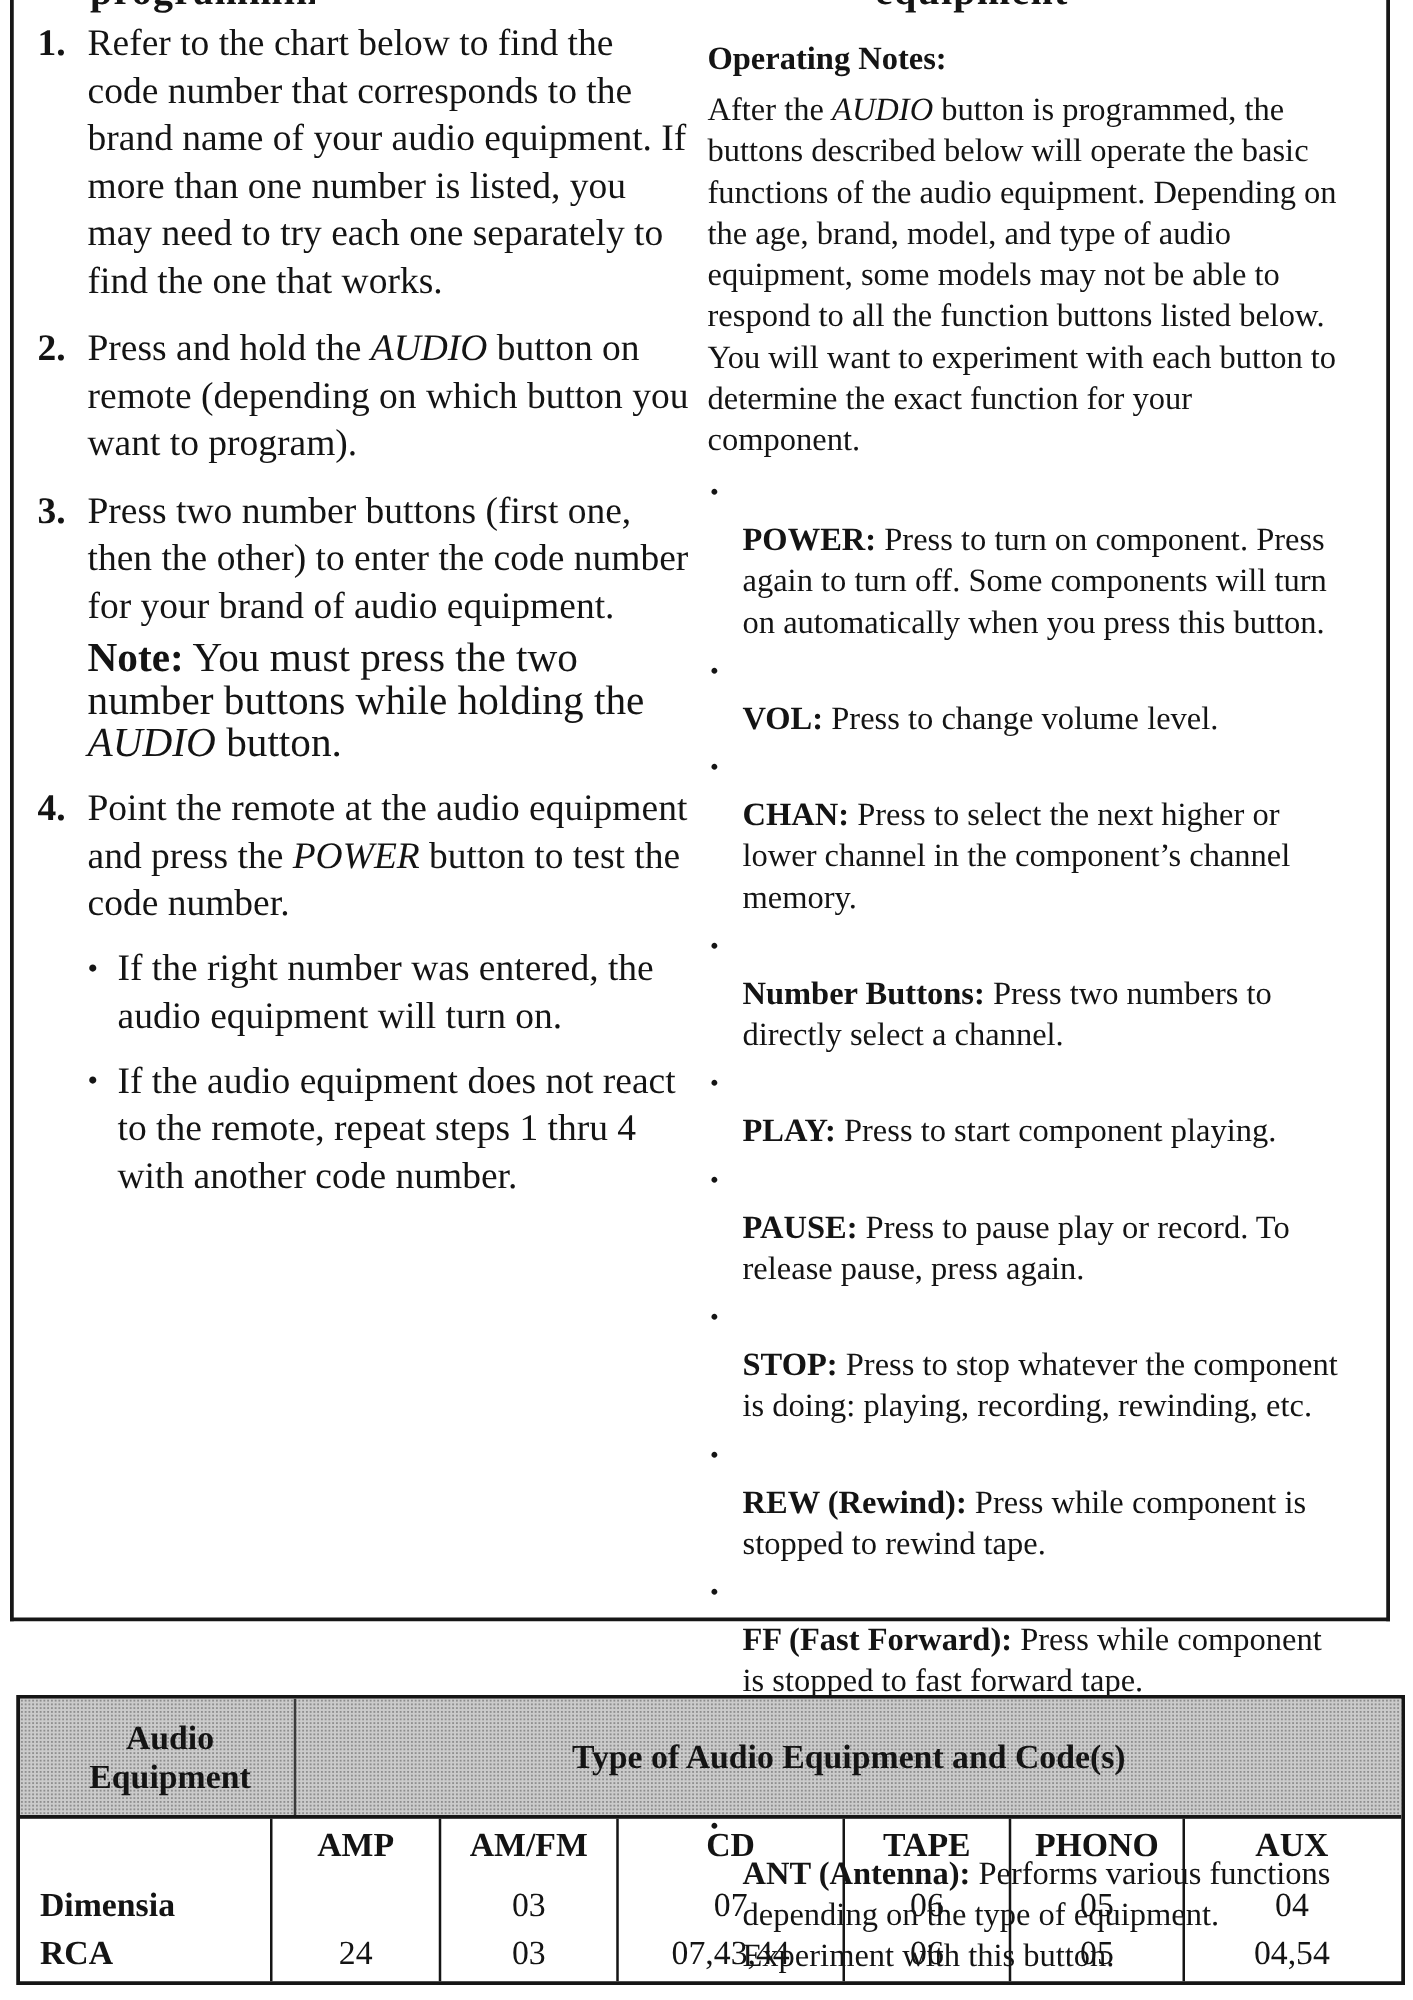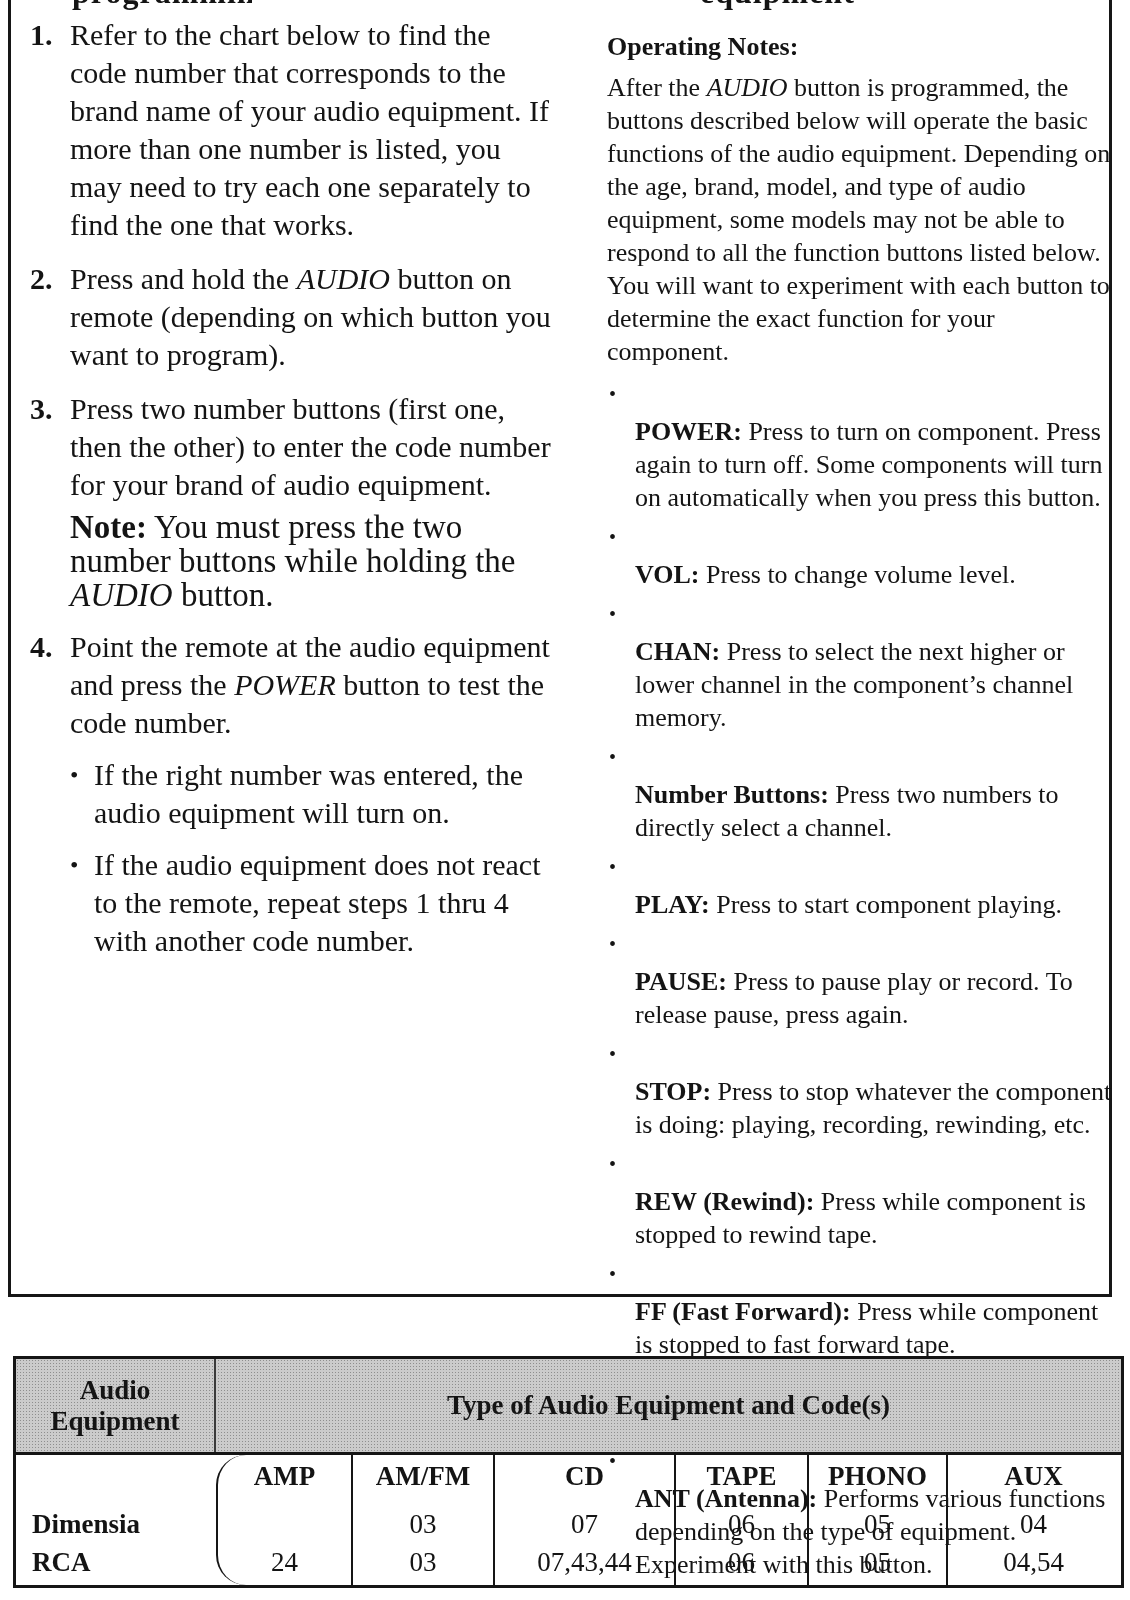--- a/index.html
+++ b/index.html
@@ -27,53 +27,54 @@
   .step-num{width:40px;font-weight:bold;flex:0 0 40px;}
   .step-body{flex:1;}
   .note{font-size:33px;line-height:34px;margin-top:6px;}
   .note b{font-weight:bold;}
   .sub-bullet{display:flex;margin-top:14px;}
   .sub-bullet .dot{flex:0 0 24px;font-size:24px;line-height:38px;text-align:left;}
   .sub-bullet .sb-text{flex:1;}
   i.it{font-style:italic;}
 
   
-  .col-right{position:absolute;left:607px;top:30px;width:505px;font-size:26px;line-height:33px;}
+  .col-right{position:absolute;left:566px;top:30px;width:505px;font-size:26px;line-height:33px;}
   .on-heading{font-weight:bold;margin-bottom:8px;}
   .intro{margin-bottom:10px;}
   ul.obs{list-style:none;margin:0;padding:0;}
   ul.obs li{display:flex;margin-top:7px;}
   ul.obs .dot{flex:0 0 26px;font-size:20px;line-height:33px;padding-left:2px;}
   ul.obs .ob-body{flex:1;margin-top:37px;}
   ul.obs .term{font-weight:bold;}
 
   
   .dtable{
     position:absolute;left:13px;top:1356px;width:1105px;
     border:3px solid #151515;box-sizing:content-box;
     font-size:27px;
   }
   .thead{
     display:flex;height:93px;border-bottom:3px solid #151515;
     background-color:#cbcbcb;
     background-image:radial-gradient(circle, #8e8e8e 0.8px, rgba(0,0,0,0) 0.9px);
     background-size:3px 3px;
     font-weight:bold;
+    padding-left:21px;
   }
   .th-col1{
     width:200px;border-right:2px solid #3a3a3a;
     display:flex;align-items:center;justify-content:center;text-align:center;
     line-height:31px;padding:0 28px;box-sizing:border-box;
   }
   .th-span{flex:1;display:flex;align-items:center;justify-content:center;}
   .tbody{display:flex;height:130px;}
   .tcell{box-sizing:border-box;text-align:center;}
   .tcell + .tcell{border-left:2px solid #151515;}
   .c0{width:200px;text-align:left;}
-  .c1{width:135px;border-radius:30px;} .c2{width:142px;} .c3{width:181px;} .c4{width:133px;} .c5{width:139px;} .c6{width:173px;text-align:center;}
+  .c1{width:135px;} .c2{width:142px;} .c3{width:181px;} .c4{width:133px;} .c5{width:139px;} .c6{width:173px;text-align:center;}
   .l1{height:48px;padding-top:6px;font-weight:bold;}
   .l2{height:38px;} .l3{height:38px;}
   .c0 .l2,.c0 .l3{font-weight:bold;padding-left:16px;}
 </style>
 </head>
 <body>
 
 <div class="frag" id="frag-left">
   <span>programming</span>
 </div>

